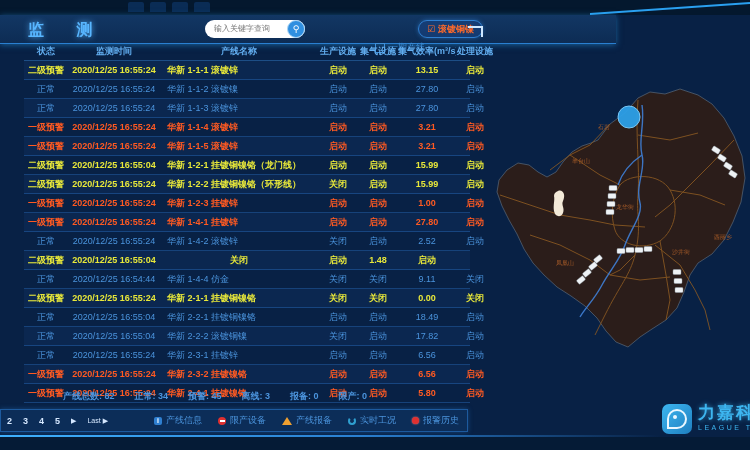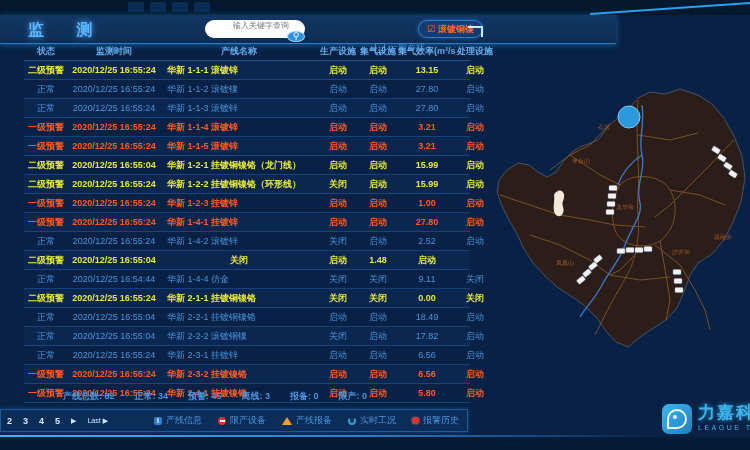--- a/index.html
+++ b/index.html
@@ -21,21 +21,21 @@
     border-bottom:1px solid #2a7fd0;
     box-shadow:0 1px 6px rgba(42,160,240,.5);
   }
   .page-title{
     position:absolute;left:28px;top:5px;font-size:16px;font-weight:bold;
     color:#58b6ff;letter-spacing:14px;
     text-shadow:0 0 6px rgba(88,182,255,.9);
   }
   .search-pill{
     position:absolute;left:205px;top:5px;width:100px;height:18px;
-    background:#ffffff;border-radius:9px;display:flex;align-items:flex-end;flex-direction:column;
+    background:#ffffff;border-radius:9px;display:flex;align-items:flex-start;
   }
   .search-input{
     border:none;outline:none;background:transparent;flex:1;height:14px;
     font-size:8px;color:#555;padding-left:9px;width:70px;
     font-family:"Liberation Sans",sans-serif;
   }
   .search-btn{
     width:16px;height:16px;border-radius:50%;background:#2f8fe0;border:1px solid #a9d4f5;
     margin-right:0px;display:flex;align-items:center;justify-content:center;cursor:pointer;
   }

